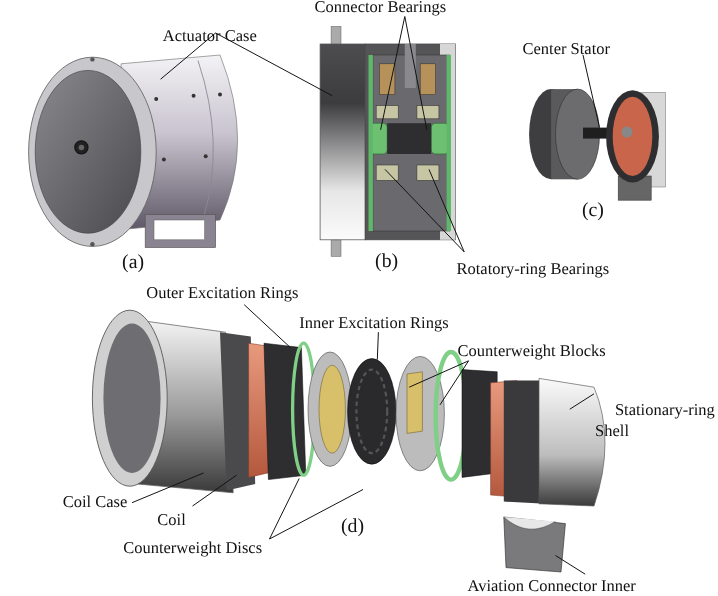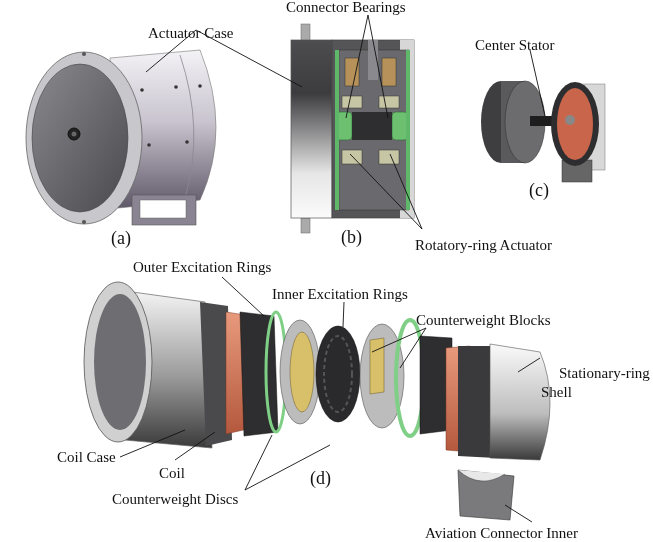--- a/index.html
+++ b/index.html
@@ -148,27 +148,27 @@
     <path d="M175,460 L215,432"></path>
     <path d="M245,490 L272,435"></path>
     <path d="M245,490 L330,445"></path>
     <path d="M532,522 L505,505"></path>
   </g>
 </svg>
 
 <div class="lbl" style="left:148px;top:26px;">Actuator Case</div>
 <div class="lbl" style="left:286px;top:0px;">Connector Bearings</div>
 <div class="lbl" style="left:475px;top:38px;text-align:right;">Center Stator</div>
-<div class="lbl" style="left:415px;top:238px;">Rotatory-ring Actuator</div>
+<div class="lbl" style="left:415px;top:238px;">Rotatory-ring Bearings</div>
 <div class="lbl" style="left:133px;top:260px;">Outer Excitation Rings</div>
 <div class="lbl" style="left:272px;top:287px;">Inner Excitation Rings</div>
 <div class="lbl" style="left:416px;top:313px;">Counterweight Blocks</div>
 <div class="lbl" style="left:559px;top:366px;">Stationary-ring</div>
 <div class="lbl" style="left:541px;top:385px;">Shell</div>
 <div class="lbl" style="left:57px;top:450px;">Coil Case</div>
-<div class="lbl" style="left:159px;top:466px;text-align:center;">Coil</div>
+<div class="lbl" style="left:143px;top:466px;text-align:center;">Coil</div>
 <div class="lbl" style="left:112px;top:492px;">Counterweight Discs</div>
 <div class="lbl" style="left:425px;top:526px;">Aviation Connector Inner</div>
 
 <div class="cap" style="left:111px;top:229px;">(a)</div>
 <div class="cap" style="left:341px;top:228px;">(b)</div>
 <div class="cap" style="left:529px;top:181px;">(c)</div>
 <div class="cap" style="left:310px;top:469px;">(d)</div>
 
 </body></html>

